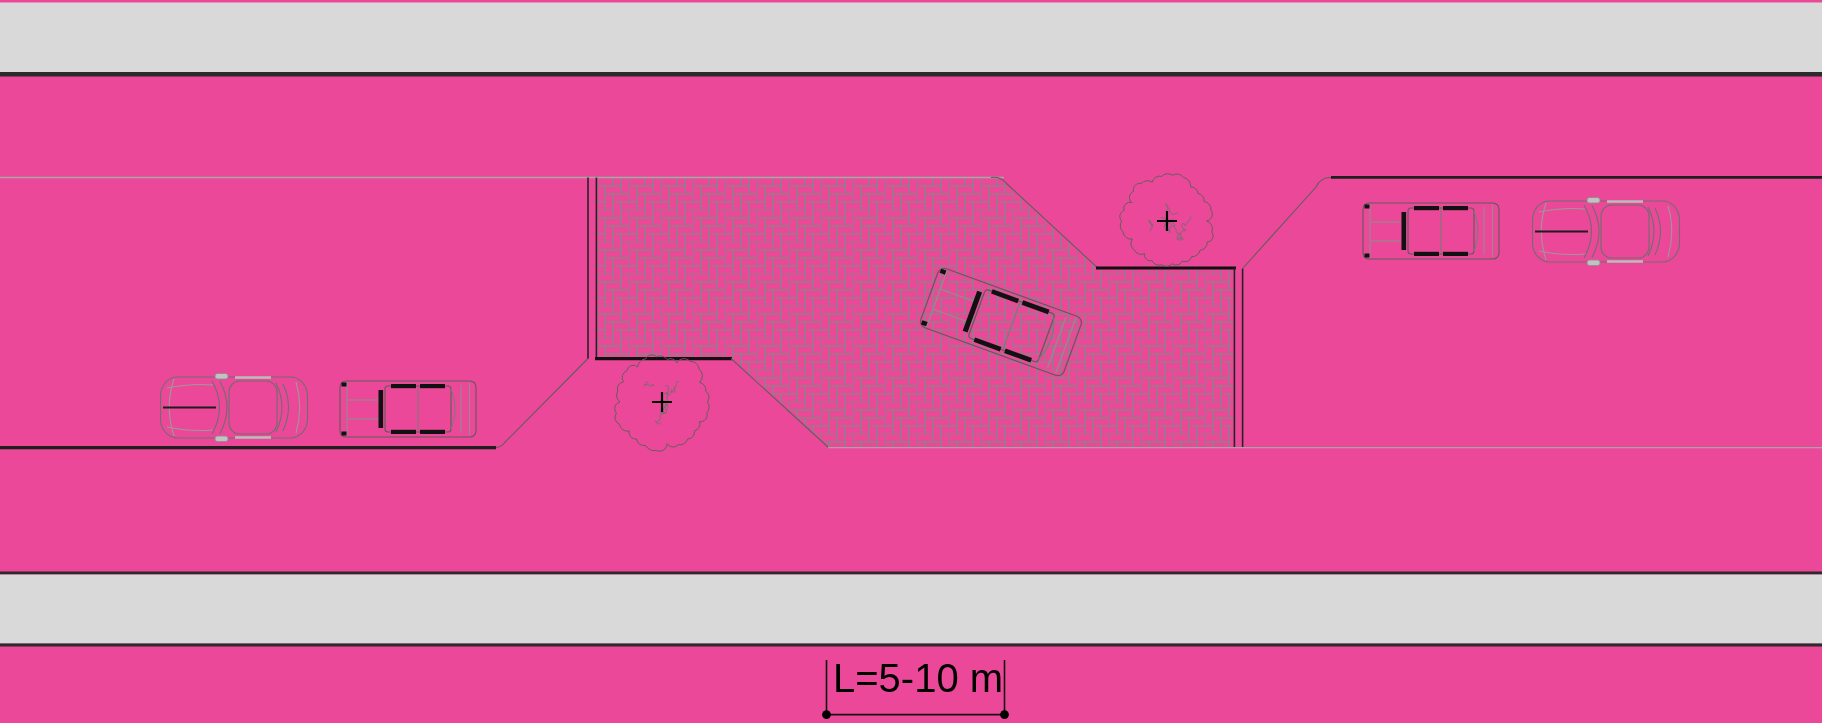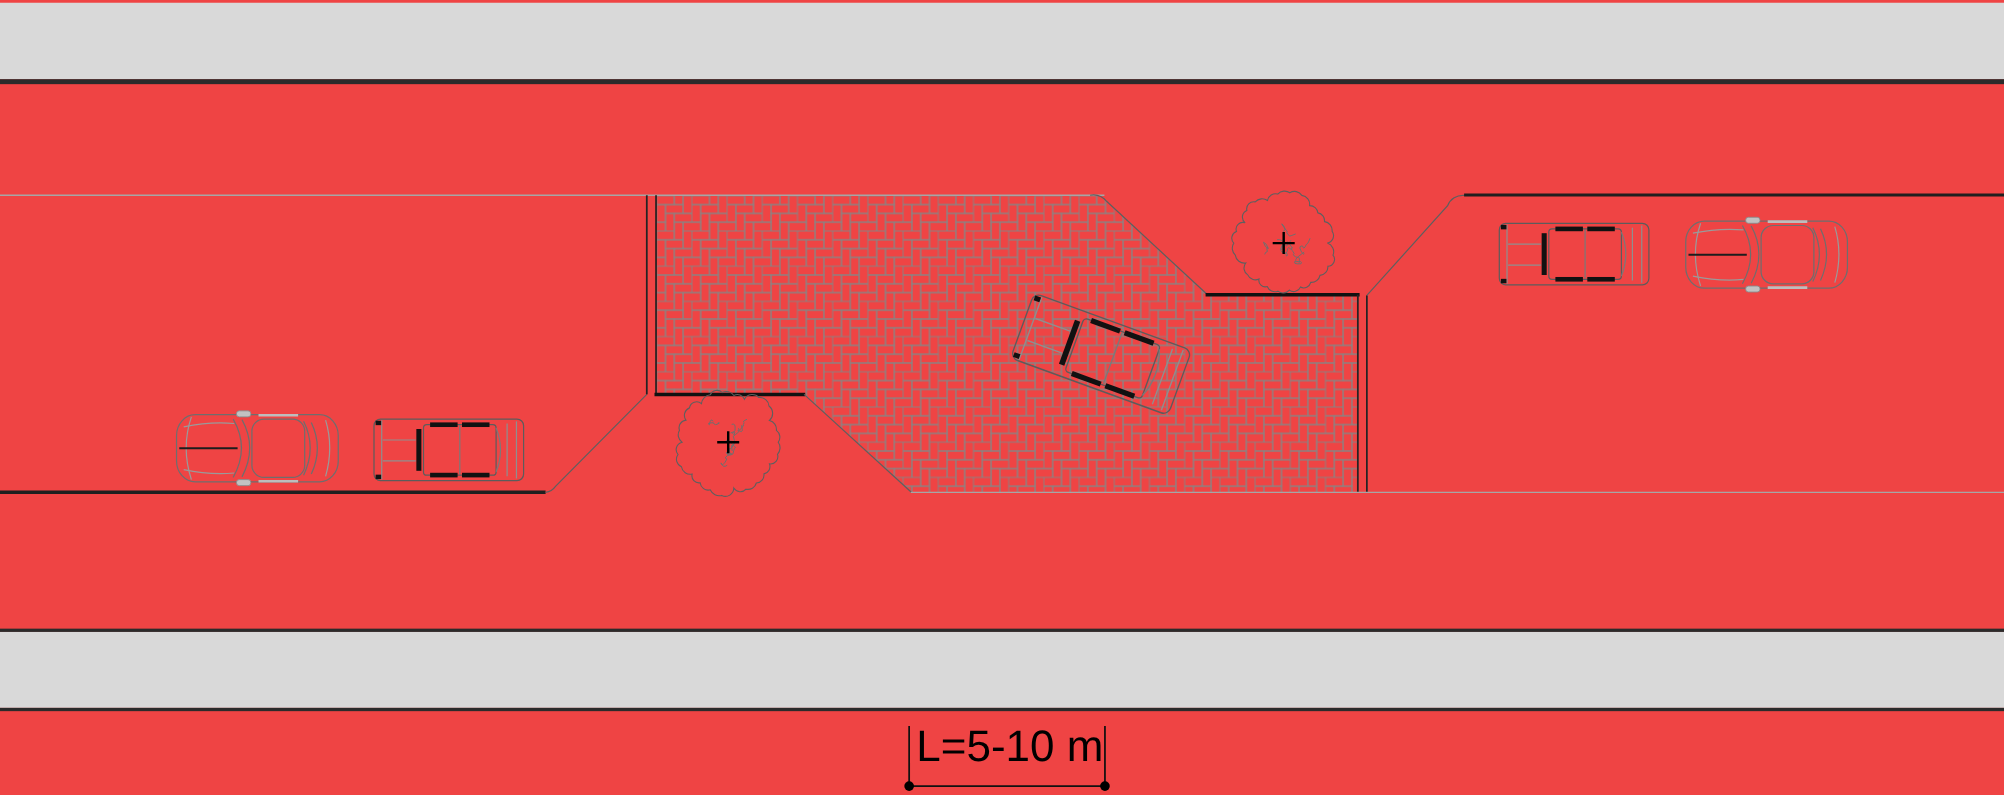--- a/index.html
+++ b/index.html
@@ -1,16 +1,16 @@
 <!DOCTYPE html>
 <html><head>
 <meta charset="utf-8">
 <style>
   html,body{margin:0;padding:0;background:#ffffff;}
-  .stage{position:relative;width:1822px;height:723px;background:#ef4444;overflow:hidden;}
+  .stage{position:relative;width:1822px;height:723px;background:#ec4899;overflow:hidden;}
   svg{display:block;}
   text.dim{font-family:"Liberation Sans","DejaVu Sans",sans-serif;font-size:40px;fill:#000;}
 </style>
 </head>
 <body>
 
 <div class="stage">
 <svg width="1822" height="723" viewBox="0 0 1822 723" xmlns="http://www.w3.org/2000/svg">
   <defs>
 

